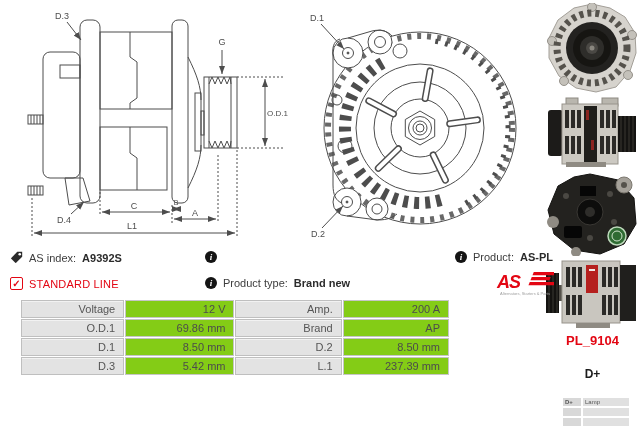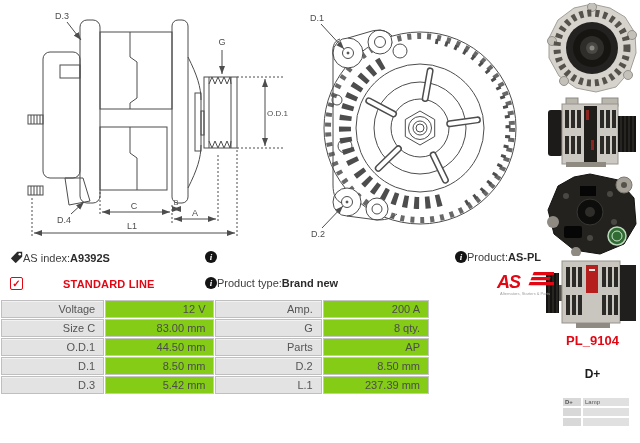--- a/index.html
+++ b/index.html
@@ -2,30 +2,30 @@
 <html><head>
 <meta charset="utf-8">
 <style>
   html,body{margin:0;padding:0;background:#fff;}
   .page{position:relative;width:640px;height:443px;background:#fff;overflow:hidden;
         font-family:"Liberation Sans",sans-serif;color:#3d3d3d;}
   svg text{font-family:"Liberation Sans",sans-serif;}
   .draw-side{position:absolute;left:15px;top:5px;}
   .draw-front{position:absolute;left:300px;top:5px;}
   .photo{position:absolute;left:546px;width:92px;}
-  .info-item{position:absolute;display:flex;align-items:center;gap:0;font-size:11px;color:#3d3d3d;white-space:nowrap;}
+  .info-item{position:absolute;display:flex;align-items:center;gap:6px;font-size:11px;color:#3d3d3d;white-space:nowrap;}
   .info-item b{color:#2b2b2b;text-align:center;}
-  .std-line{color:#e30613;font-weight:bold;letter-spacing:.2px;margin-left:40px;}
+  .std-line{color:#e30613;font-weight:normal;letter-spacing:.2px;}
   .info-i{width:12px;height:12px;min-width:12px;border-radius:50%;background:#141414;color:#fff;
           font-size:9px;font-weight:bold;display:inline-flex;align-items:center;justify-content:center;
           font-family:"Liberation Serif",serif;font-style:italic;}
   .chk{width:11px;height:11px;min-width:11px;border:1.6px solid #e30613;border-radius:2px;color:#e30613;
        font-size:10px;font-weight:bold;display:inline-flex;align-items:center;justify-content:center;line-height:1;}
   .logo{position:absolute;left:496px;top:269px;}
-  .specs{position:absolute;left:0;top:299px;width:430px;border-collapse:separate;border-spacing:1px;
+  .specs{position:absolute;left:20px;top:299px;width:430px;border-collapse:separate;border-spacing:1px;
          table-layout:fixed;font-size:11px;color:#4c4c4c;}
   .specs td{height:16px;padding:0 8px 0 4px;text-align:right;border:1px solid #c6c6c6;background:#84cc16;
             overflow:hidden;white-space:nowrap;}
   .specs td.lbl{background:#e3e3e3;border-color:#bfbfbf;box-shadow:inset 0 1px 0 #f2f2f2;color:#555;}
   .plug-code{position:absolute;left:545px;top:333px;width:95px;text-align:center;color:#e30613;
              font-weight:bold;font-size:13px;}
   .terminal{position:absolute;left:545px;top:367px;width:95px;text-align:center;font-weight:bold;
             font-size:12px;color:#1c1c1c;}
   .pins{position:absolute;left:561px;top:396px;border-collapse:separate;border-spacing:2px;
         font-size:6px;color:#555;}
@@ -290,29 +290,23 @@
         <col style="width:106px">
       </colgroup>
     <tbody>
       <tr>
         <td class="lbl">Voltage</td>
         <td>12 V</td>
         <td class="lbl">Amp.</td>
         <td>200 A</td>
       </tr>
       <tr>
-        <td class="lbl">Size C</td>
-        <td>83.00 mm</td>
-        <td class="lbl">G</td>
-        <td>8 qty.</td>
-      </tr>
-      <tr>
         <td class="lbl">O.D.1</td>
-        <td>44.50 mm</td>
-        <td class="lbl">Parts</td>
+        <td>69.86 mm</td>
+        <td class="lbl">Brand</td>
         <td>AP</td>
       </tr>
       <tr>
         <td class="lbl">D.1</td>
         <td>8.50 mm</td>
         <td class="lbl">D.2</td>
         <td>8.50 mm</td>
       </tr>
       <tr>
         <td class="lbl">D.3</td>

